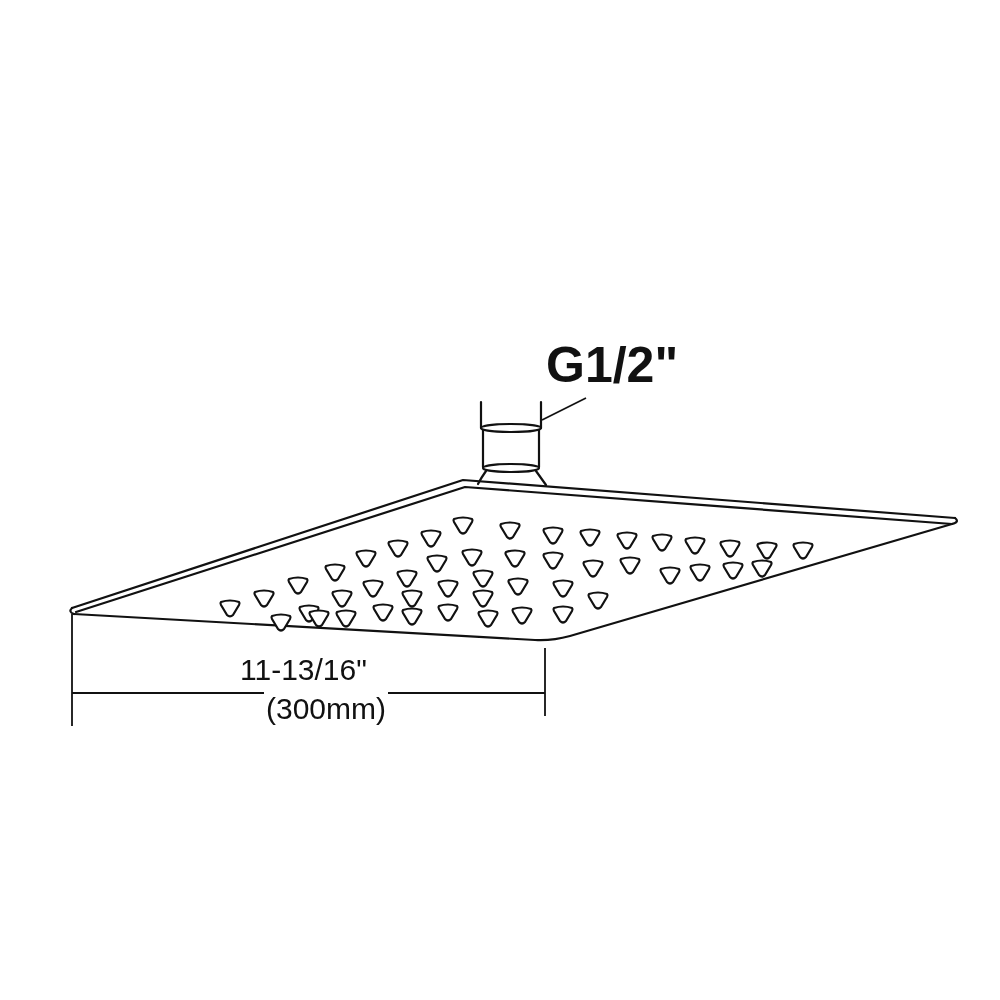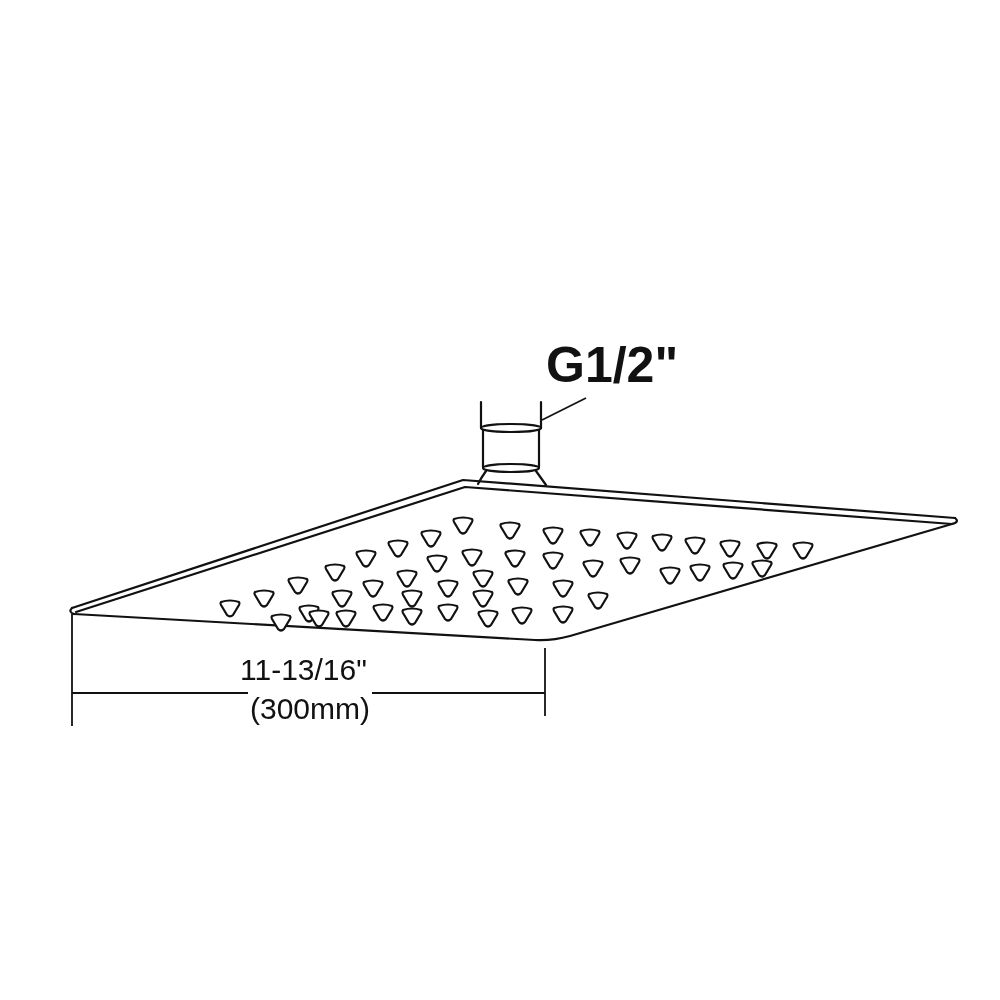--- a/index.html
+++ b/index.html
@@ -4,21 +4,21 @@
 <style>
   html, body { margin: 0; padding: 0; background: #ffffff; }
   .canvas { position: relative; width: 1000px; height: 1000px; background: #ffffff; overflow: hidden; }
   svg { position: absolute; left: 0; top: 0; }
   .ln { fill: none; stroke: #111111; stroke-width: 2.2; stroke-linejoin: round; stroke-linecap: round; }
   .thin { fill: none; stroke: #111111; stroke-width: 1.8; }
   .nozzle { fill: #ffffff; stroke: #111111; stroke-width: 2.2; stroke-linejoin: round; }
   .label { position: absolute; font-family: "Liberation Sans", sans-serif; color: #111111; white-space: nowrap; line-height: 1; }
   .thread-label { left: 546px; top: 340px; font-size: 50px; font-weight: bold; }
   .dim-in { left: 238px; top: 655px; font-size: 30px; }
-  .dim-mm { left: 248px; top: 694px; font-size: 30px; }
+  .dim-mm { left: 264px; top: 694px; font-size: 30px; }
   .dim-bg { background: #ffffff; padding: 0 2px; }
 </style>
 </head>
 <body>
 
 <div class="canvas">
   <svg width="1000" height="1000" viewBox="0 0 1000 1000">
 
     <g>
       <line class="ln" x1="481" y1="402" x2="481" y2="428"></line>

